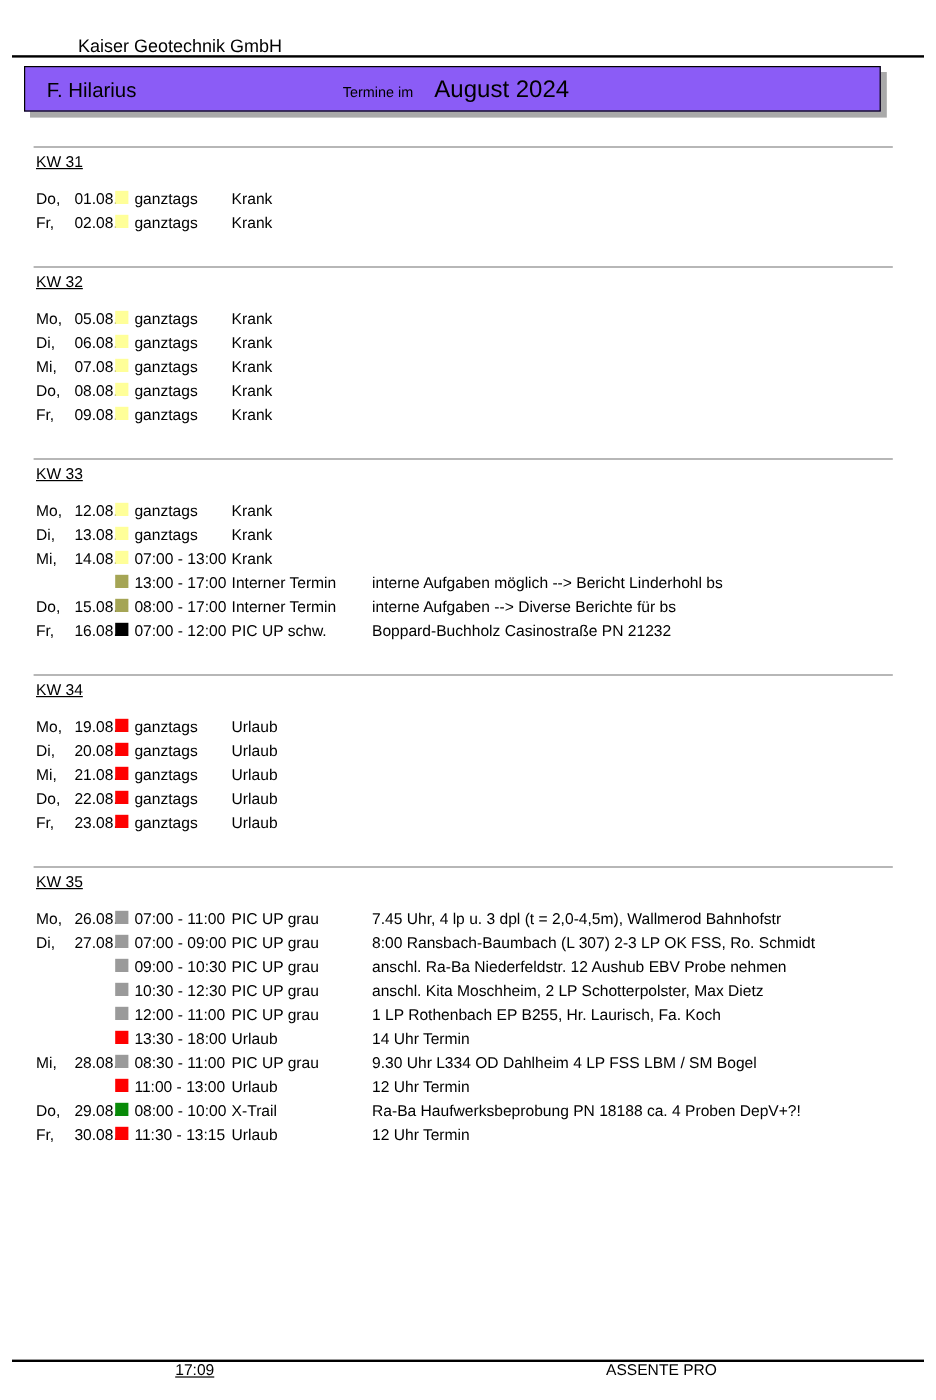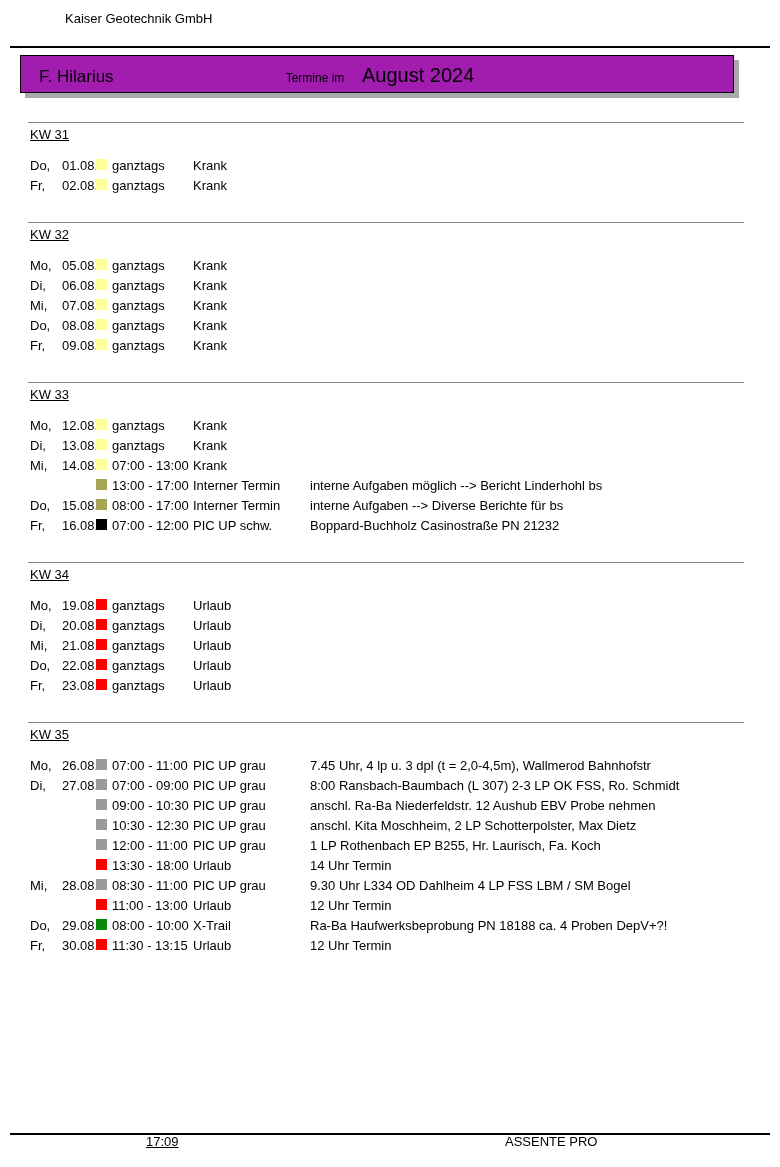--- a/index.html
+++ b/index.html
@@ -1,26 +1,26 @@
 <!DOCTYPE html>
 <html><head>
 <meta charset="utf-8">
 <style>
   html, body { margin:0; padding:0; background:#ffffff; }
   .page {
     position:relative; width:780px; height:1167px; background:#ffffff;
     font-family:"Liberation Sans", sans-serif; font-size:13px; color:#000;
     overflow:hidden;
   }
-  .company { position:absolute; top:11px; left:65px; font-size:13px; }
+  .company { position:absolute; top:30px; left:65px; font-size:15px; }
   .top-rule { position:absolute; top:39px; left:10px; width:760px; height:0; border:0; border-top:2px solid #000; }
 
   .header-box {
     position:absolute; top:55px; left:20px; width:712px; height:36px;
-    border:1px solid #000; background:#a21caf; box-shadow:5px 5px 0 #a9a9a9;
+    border:1px solid #000; background:#8b5cf6; box-shadow:5px 5px 0 #a9a9a9;
   }
   .header-inner { display:flex; align-items:baseline; padding-top:8px; }
   .person { margin-left:18px; font-size:17px; white-space:nowrap; }
   .title-group { margin-left:172px; white-space:nowrap; }
   .title-prefix { font-size:12px;text-align:right; }
   .title-month { font-size:20px; margin-left:14px; }
 
   .content { position:absolute; top:122px; left:0; width:772px; }
   .week { margin:0 0 26px 0; }
   .week-rule { border:0; border-top:1px solid #888; margin:0 28px 4px 28px; }

